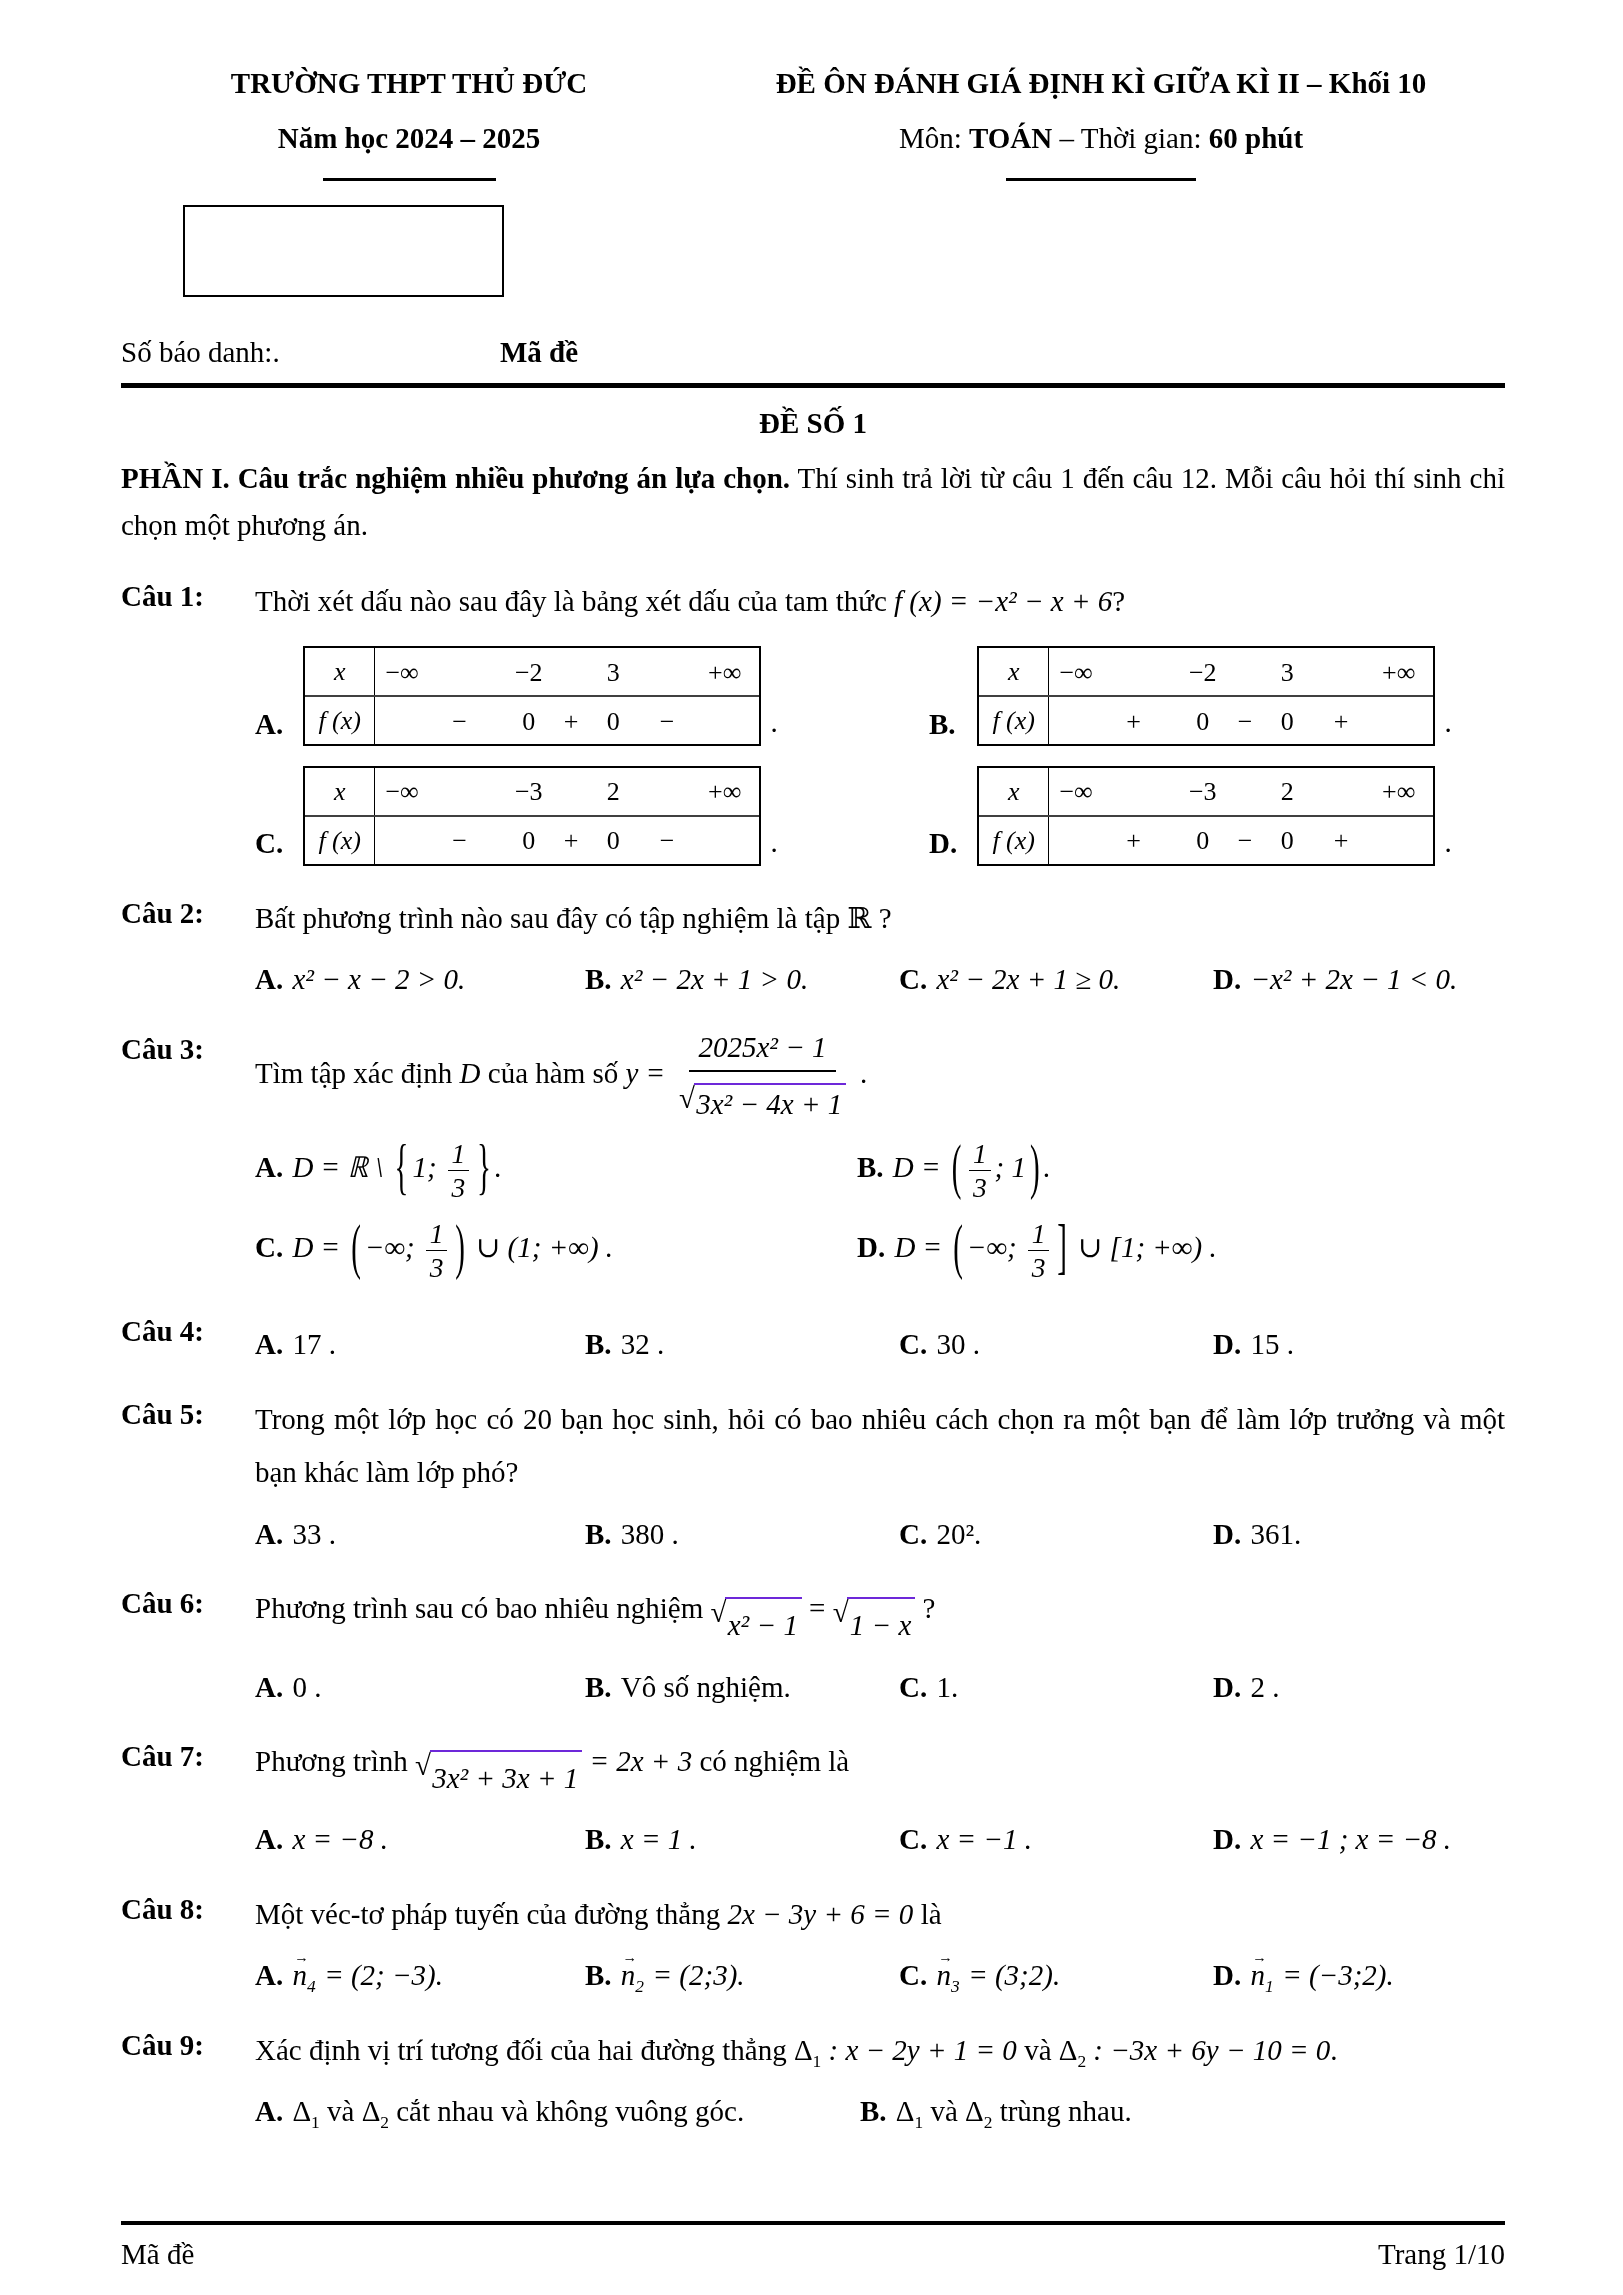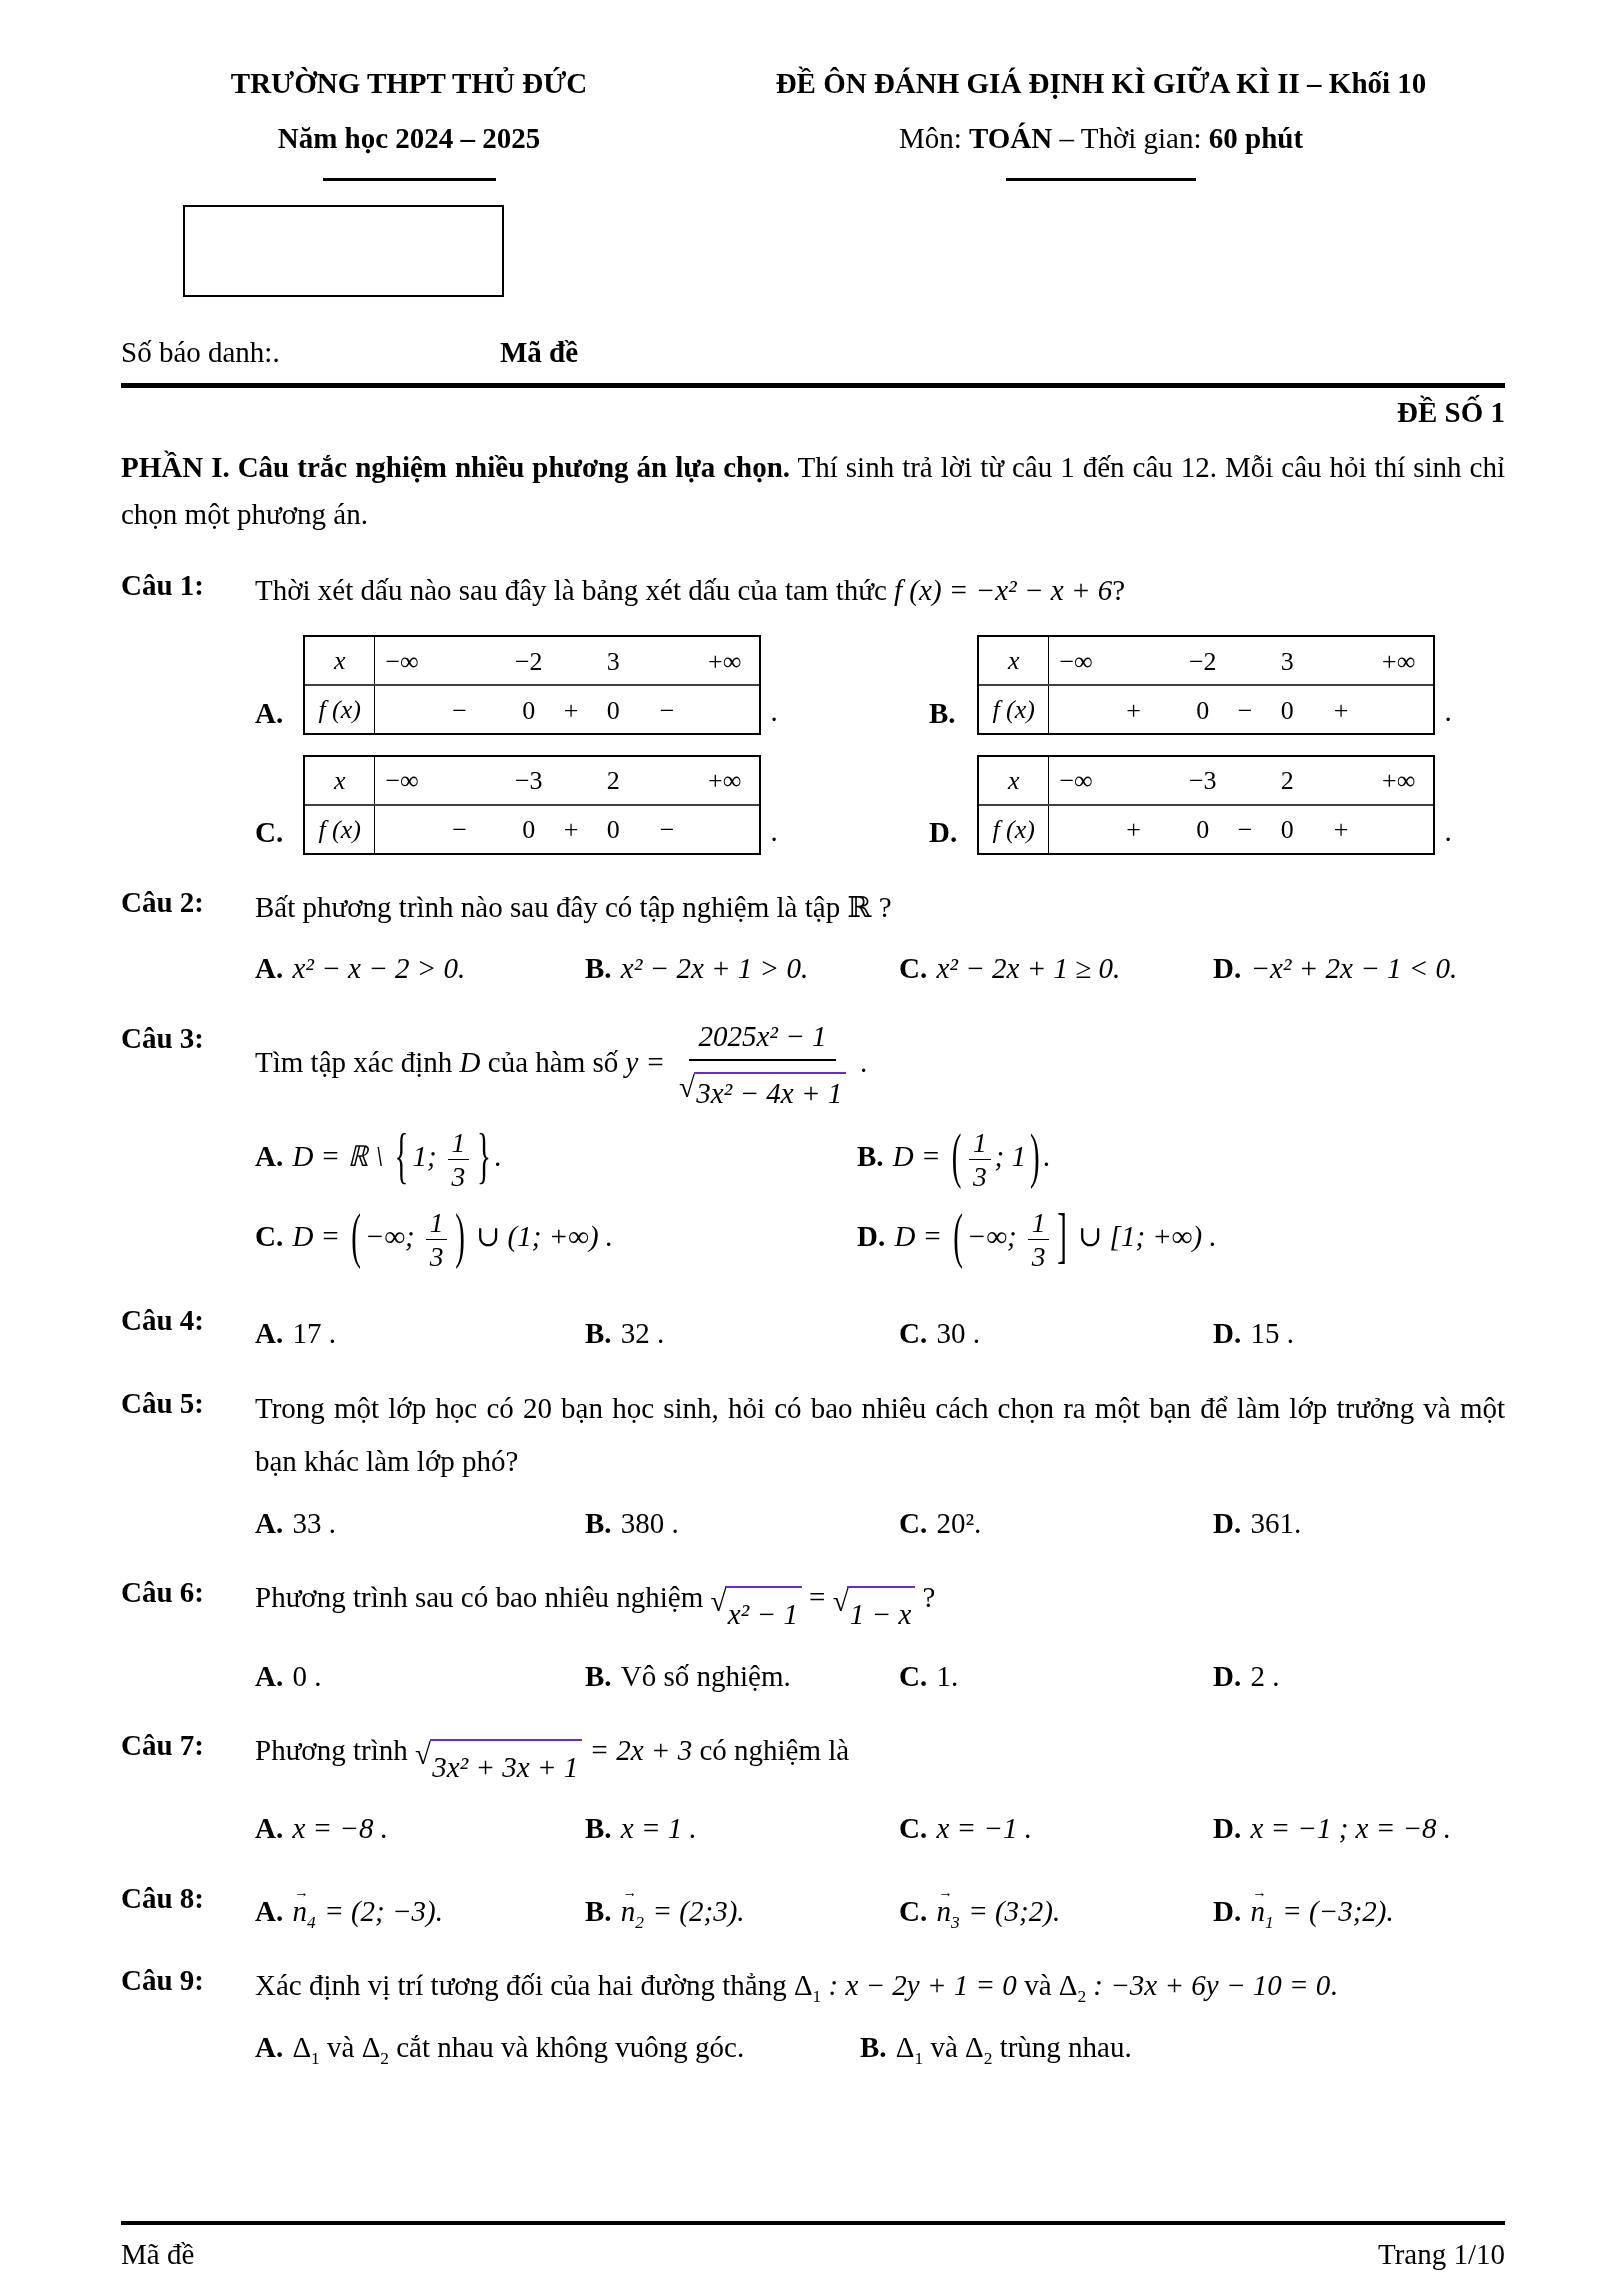--- a/index.html
+++ b/index.html
@@ -32,21 +32,21 @@
   .rule-sm{height:3.3px;background:#000;width:173px;margin:17px auto 0;}
   .rule-sm2{width:190px;}
   .code-box{width:321px;height:92px;border:2px solid #000;margin:23.6px 0 0 62px;box-sizing:border-box;}
 
   .info{display:flex;margin-top:34px;}
   .i-name{width:841px;}
   .i-sbd{width:379px;}
   .i-made{flex:1;font-weight:bold;}
 
   .thick-rule{height:4.6px;background:#000;margin-top:9.2px;}
-  .doc-title{text-align:right;font-weight:bold;margin-top:3px;}
+  .doc-title{text-align:center;font-weight:bold;margin-top:14px;}
   .intro{margin:10px 0 0;text-align:justify;line-height:1.62;}
 
   
   .q{display:flex;margin-top:26px;}
   .q-label{width:134px;flex:none;font-weight:bold;}
   .q-body{flex:1;min-width:0;}
   .stem{text-align:justify;line-height:1.85;}
   .opts{display:flex;margin-top:13px;align-items:baseline;line-height:1.5;}
   .opts4 .opt:nth-child(1){width:330px;}
   .opts4 .opt:nth-child(2){width:314px;}
@@ -348,20 +348,21 @@
         <span class="opt"><b class="ok">B.</b><span class="m">x = 1 .</span></span>
         <span class="opt"><b class="ok">C.</b><span class="m">x = −1 .</span></span>
         <span class="opt"><b class="ok">D.</b><span class="m">x = −1 ; x = −8 .</span></span>
       </div>
     </div>
   </div>
 
   <div class="q">
     <div class="q-label">Câu 8:</div>
     <div class="q-body">
+      <div class="stem"><span class="t">Một véc-tơ pháp tuyến của đường thẳng </span><span class="m">2x − 3y + 6 = 0</span><span class="t"> là</span></div>
       <div class="opts opts4">
         <span class="opt"><b class="ok">A.</b><span class="m"><span class="vec"><span class="arr">→</span><span>n</span><sub>4</sub></span><span> = (2; −3).</span></span></span>
         <span class="opt"><b class="ok">B.</b><span class="m"><span class="vec"><span class="arr">→</span><span>n</span><sub>2</sub></span><span> = (2;3).</span></span></span>
         <span class="opt"><b class="ok">C.</b><span class="m"><span class="vec"><span class="arr">→</span><span>n</span><sub>3</sub></span><span> = (3;2).</span></span></span>
         <span class="opt"><b class="ok">D.</b><span class="m"><span class="vec"><span class="arr">→</span><span>n</span><sub>1</sub></span><span> = (−3;2).</span></span></span>
       </div>
     </div>
   </div>
 
   <div class="q">

